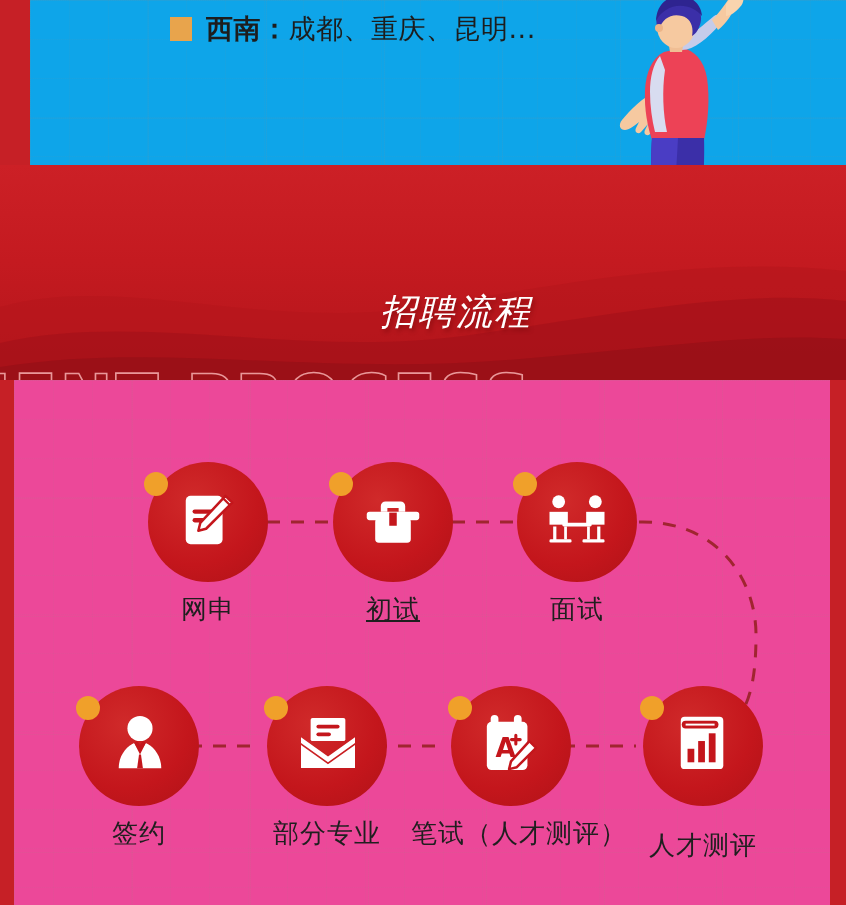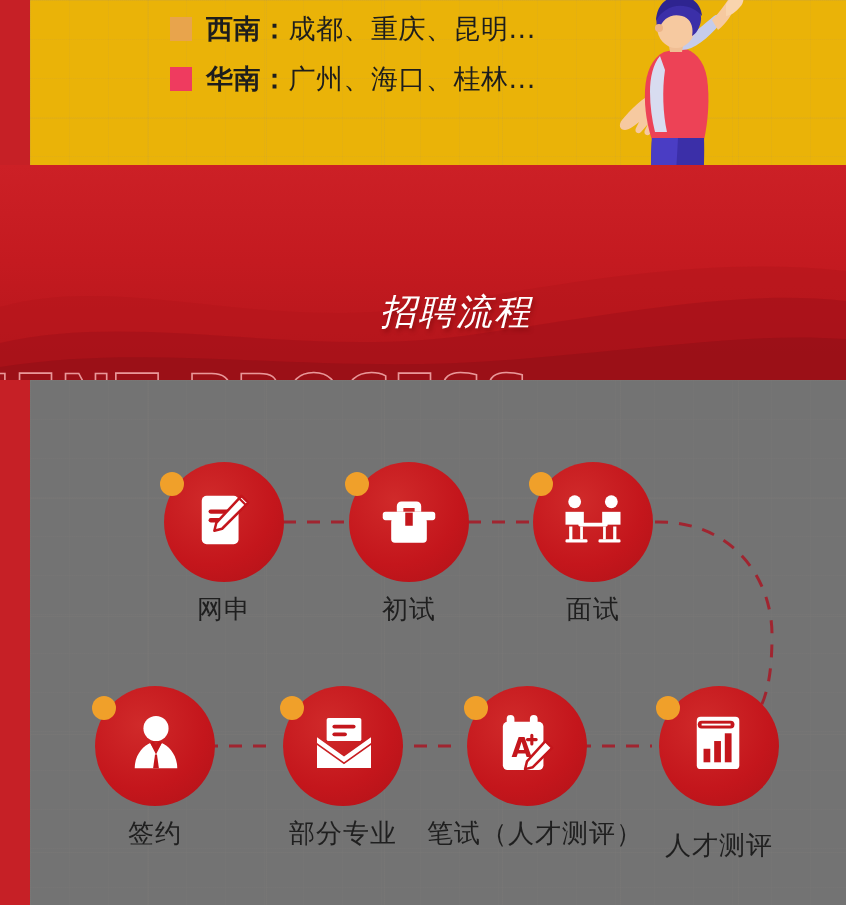--- a/index.html
+++ b/index.html
@@ -6,21 +6,21 @@
   body{
     width:846px;height:905px;
     font-family:"DejaVu Sans","Liberation Sans",sans-serif;
     background:#ffffff;overflow:hidden;
   }
   .page{position:relative;width:846px;height:905px;overflow:hidden;background:#C62026;}
 
   
   .top-card{
     position:absolute;left:30px;top:0;width:816px;height:165px;
-    background:#eab308;overflow:hidden;
+    background:#0ea5e9;overflow:hidden;
   }
   .grid-bg{
     position:absolute;inset:0;
     background-image:
       linear-gradient(to right,rgba(150,140,130,.09) 1px,transparent 1px),
       linear-gradient(to bottom,rgba(150,140,130,.09) 1px,transparent 1px),
       linear-gradient(to right,rgba(150,140,130,.055) 1px,transparent 1px),
       linear-gradient(to bottom,rgba(150,140,130,.055) 1px,transparent 1px);
     background-size:118px 118px,118px 118px,39px 39px,39px 39px;
   }
@@ -54,22 +54,22 @@
     position:absolute;left:0;top:288px;width:846px;text-align:center;
     font-size:36px;font-weight:normal;font-style:italic;color:#ffffff;
     letter-spacing:2px;
     text-shadow:2px 3px 4px rgba(90,0,0,.45);
     padding-left:30px;
   }
   .banner-title span{padding-left:6px;}
 
   
   .process-card{
-    position:absolute;left:30px;top:380px;width:816px;height:525px;
-    background:#737373;overflow:hidden;
+    position:absolute;left:14px;top:380px;width:816px;height:525px;
+    background:#ec4899;overflow:hidden;
   }
   .flow{position:absolute;inset:0;}
 
   .node{position:absolute;}
   .circle{
     position:absolute;border-radius:50%;
     background:radial-gradient(circle at 38% 32%,#D02A2A 0%,#C4161C 58%,#B01218 100%);
   }
   .dot{position:absolute;border-radius:50%;background:#F0A02A;}
   .node-label{
@@ -84,26 +84,20 @@
 <div class="page">
 
   <div class="top-card">
     <div class="grid-bg"></div>
 
     <div class="legend">
       <div class="legend-row">
         <div class="swatch" style="background:#E8A44C;"></div>
         <div class="legend-text">
           <b>西南</b><b>：</b><span>成都、重庆、昆明...</span>
-        </div>
-      </div>
-      <div class="legend-row">
-        <div class="swatch" style="background:#EF3B5F;"></div>
-        <div class="legend-text">
-          <b>华南</b><b>：</b><span>广州、海口、桂林...</span>
         </div>
       </div>
     </div>
   </div>
 
   <svg class="person" viewBox="0 0 150 265">
 
     <path d="M46 96 C30 104 18 116 10 126 C6 131 8 136 13 136 C17 136 22 132 27 128 L24 134 C22 138 26 141 29 138 L36 130 L33 136 C31 140 35 143 38 140 L48 128 Z" fill="#F6C9A0"></path>
 
     <path d="M52 58 C40 64 34 78 33 96 C32 116 36 134 40 146 L92 146 C96 128 98 104 95 84 C92 66 82 56 70 54 Z" fill="#ED4256"></path>
@@ -171,21 +165,21 @@
 
     <div class="node">
       <div class="circle" style="left:319px;top:82px;width:120px;height:120px;"></div>
       <div class="dot" style="left:315px;top:92px;width:24px;height:24px;"></div>
       <svg class="icon-svg" viewBox="0 0 64 64" style="left:349px;top:112px;width:60px;height:60px;">
         <path d="M24 10 h16 a5 5 0 0 1 5 5 v6 h-7 v-4 h-12 v4 h-7 v-6 a5 5 0 0 1 5 -5 z" fill="#ffffff"></path>
         <rect x="4" y="21" width="56" height="9" rx="3" fill="#ffffff"></rect>
         <rect x="13" y="28" width="38" height="26" rx="4" fill="#ffffff"></rect>
         <rect x="28" y="22" width="8" height="14" fill="#C4161C"></rect>
       </svg>
-      <div class="node-label" style="left:309px;top:212px;width:140px;">初试</div>
+      <div class="node-label" style="left:309px;top:212px;width:140px;text-decoration:underline;">初试</div>
     </div>
 
     <div class="node">
       <div class="circle" style="left:503px;top:82px;width:120px;height:120px;"></div>
       <div class="dot" style="left:499px;top:92px;width:24px;height:24px;"></div>
       <svg class="icon-svg" viewBox="0 0 72 60" style="left:530px;top:112px;width:66px;height:58px;">
         <g fill="#ffffff">
           <circle cx="16" cy="9" r="7"></circle>
           <path d="M6 20 h20 v14 h-20 z" rx="2"></path>
           <circle cx="56" cy="9" r="7"></circle>

